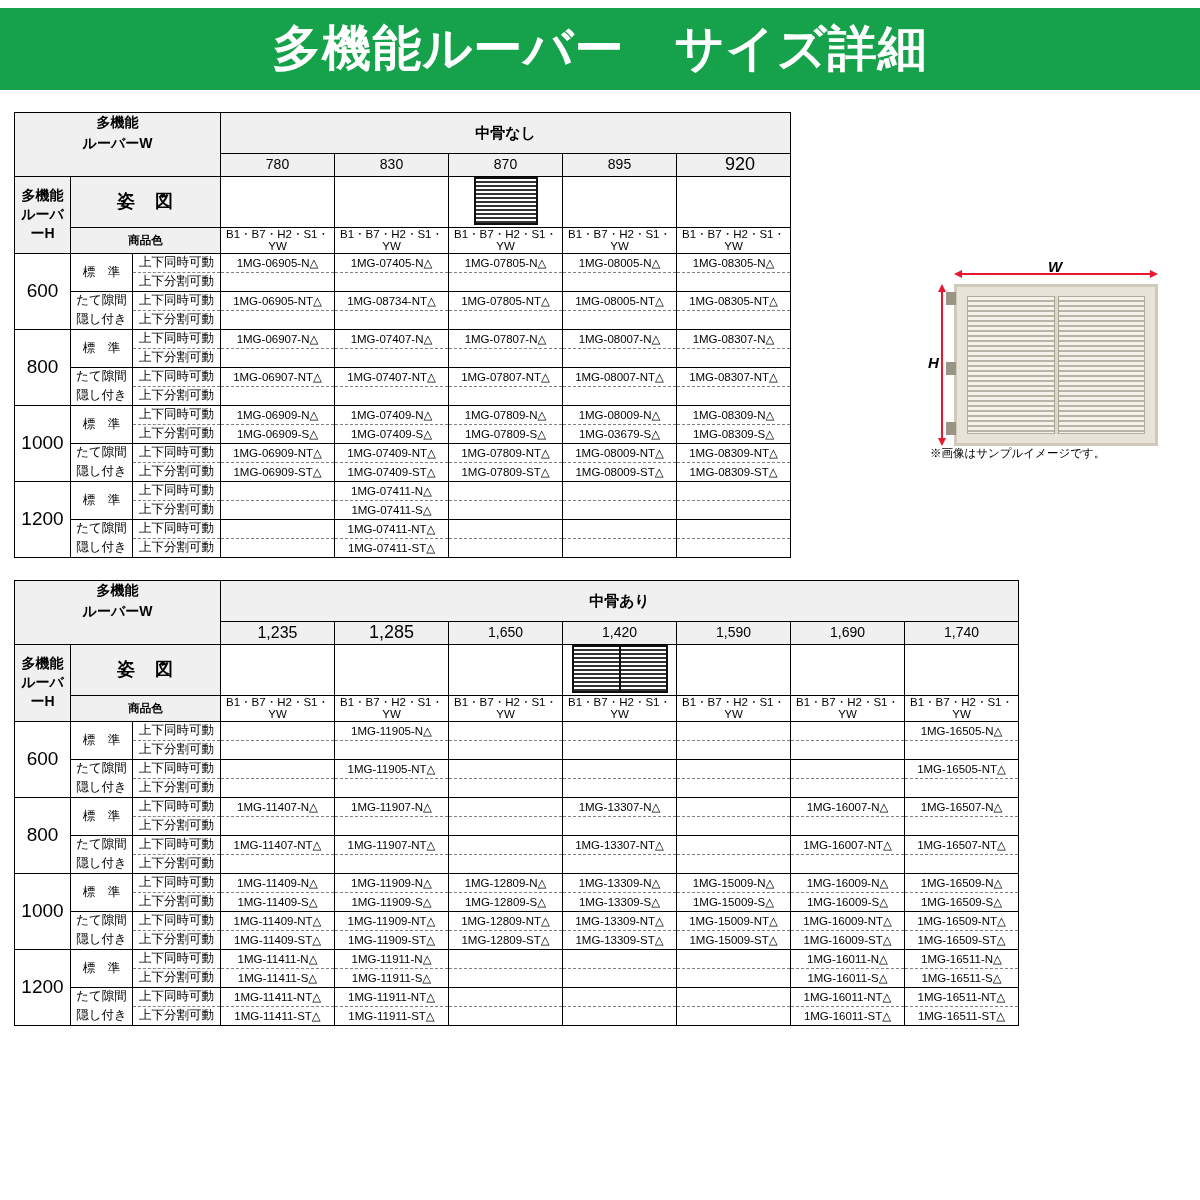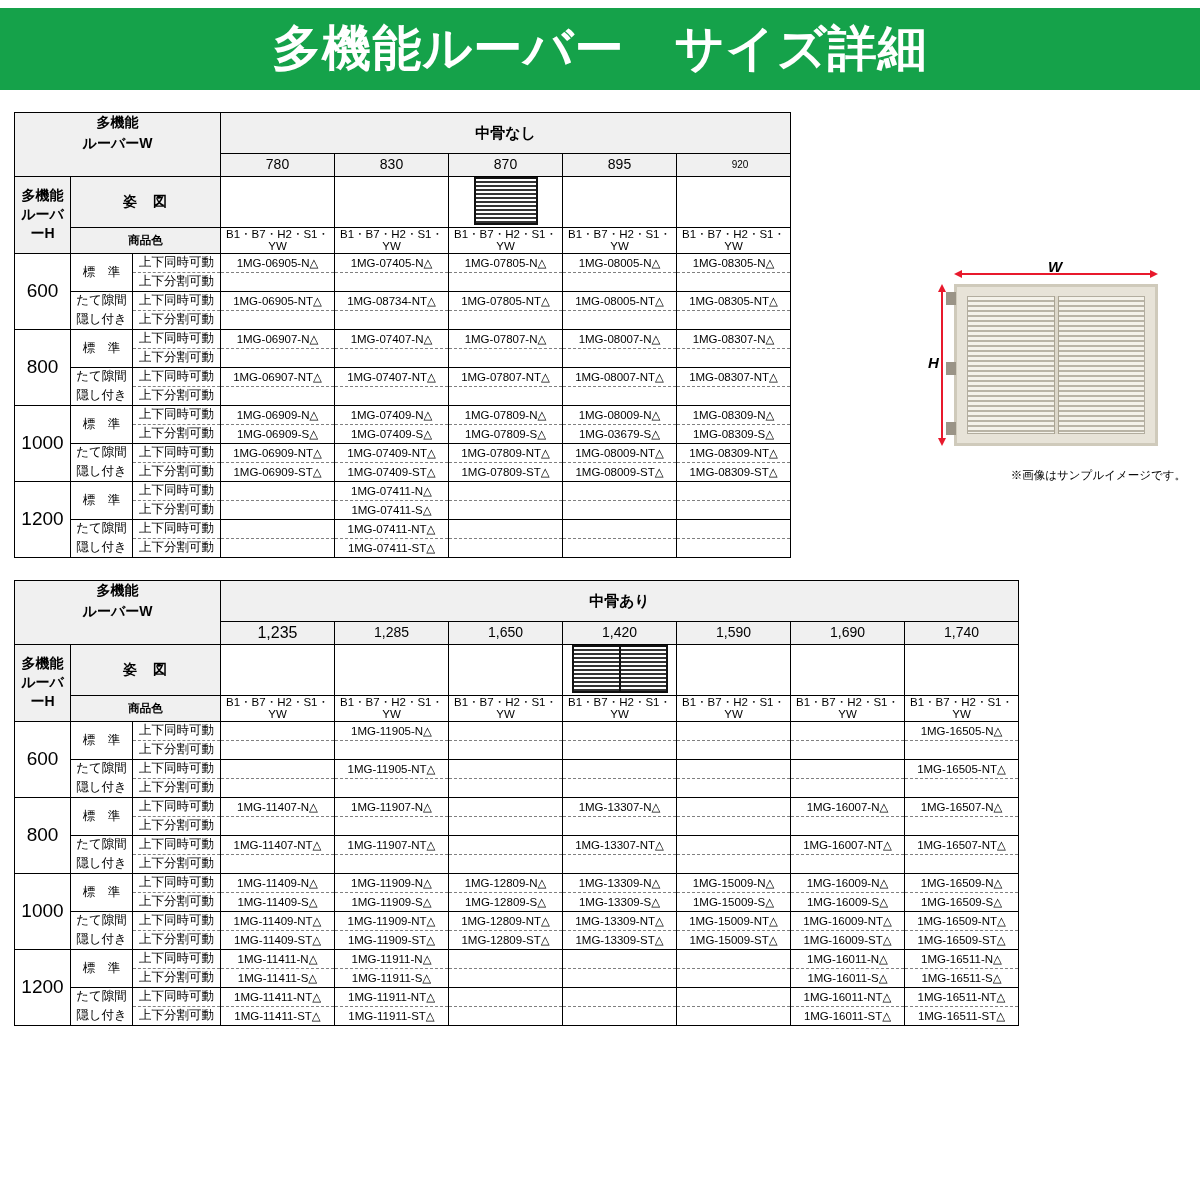--- a/index.html
+++ b/index.html
@@ -89,21 +89,21 @@
   }
   .nakahone {
     font-size: 15px;
     font-weight: bold;
   }
   .colorrow {
     font-size: 11.5px;
     font-weight: bold;
   }
   .lbl {
-    font-size: 14px;
+    font-size: 18px;
     font-weight: bold;
     letter-spacing: 1px;
   }
   .lbl-sm {
     font-size: 12.5px;
     font-weight: bold;
   }
   .lbl-h {
     font-size: 14px;
     font-weight: bold;
@@ -137,23 +137,23 @@
   .sample {
     position: absolute;
     left: 930px;
     top: 262px;
     width: 256px;
     height: 228px;
   }
   .sample-note {
     position: absolute;
     left: 0;
-    top: 206px;
+    top: 184px;
     width: 256px;
-    text-align: right;
+    text-align: left;
     font-size: 11.5px;
   }
   .louver-box {
     position: absolute;
     left: 24px;
     top: 22px;
     width: 204px;
     height: 162px;
     background: #e7e3d8;
     border: 3px solid #cfcabb;
@@ -304,21 +304,21 @@
             <span class="hdrw">ルーバーW</span>
           </td>
         </tr>
 
         <tr>
           <td class="hdr-grey no-t" colspan="3" style="height:22px;"></td>
           <td class="hdr-grey" style="font-size:14px;">780</td>
           <td class="hdr-grey" style="font-size:14px;">830</td>
           <td class="hdr-grey" style="font-size:14px;">870</td>
           <td class="hdr-grey" style="font-size:14px;">895</td>
-          <td class="hdr-grey" style="font-size:10px;padding-left:13px;">920</td>
+          <td class="hdr-grey" style="font-size:18px;padding-left:13px;">920</td>
         </tr>
 
         <tr>
           <td class="hdr-grey" rowspan="2" style="height:68px;">
             <div class="lbl-h">
               <span>多機能</span><br>
               <span>ルーバーH</span>
             </div>
           </td>
           <td class="hdr-grey fig-cell" colspan="2">
@@ -519,21 +519,21 @@
           </td>
         </tr>
         <tr>
           <td class="hdr-grey no-t no-b" colspan="3" style="height:20px;">
             <span class="hdrw">ルーバーW</span>
           </td>
         </tr>
         <tr>
           <td class="hdr-grey no-t" colspan="3" style="height:22px;"></td>
           <td class="hdr-grey" style="font-size:16px;">1,235</td>
-          <td class="hdr-grey" style="font-size:14px;text-align:center;">1,285</td>
+          <td class="hdr-grey" style="font-size:18px;text-align:center;">1,285</td>
           <td class="hdr-grey" style="font-size:14px;">1,650</td>
           <td class="hdr-grey" style="font-size:14px;">1,420</td>
           <td class="hdr-grey" style="font-size:14px;">1,590</td>
           <td class="hdr-grey" style="font-size:14px;margin-left:30px;">1,690</td>
           <td class="hdr-grey" style="font-size:14px;">1,740</td>
         </tr>
         <tr>
           <td class="hdr-grey" rowspan="2" style="height:68px;">
             <div class="lbl-h">
               <span>多機能</span><br>

